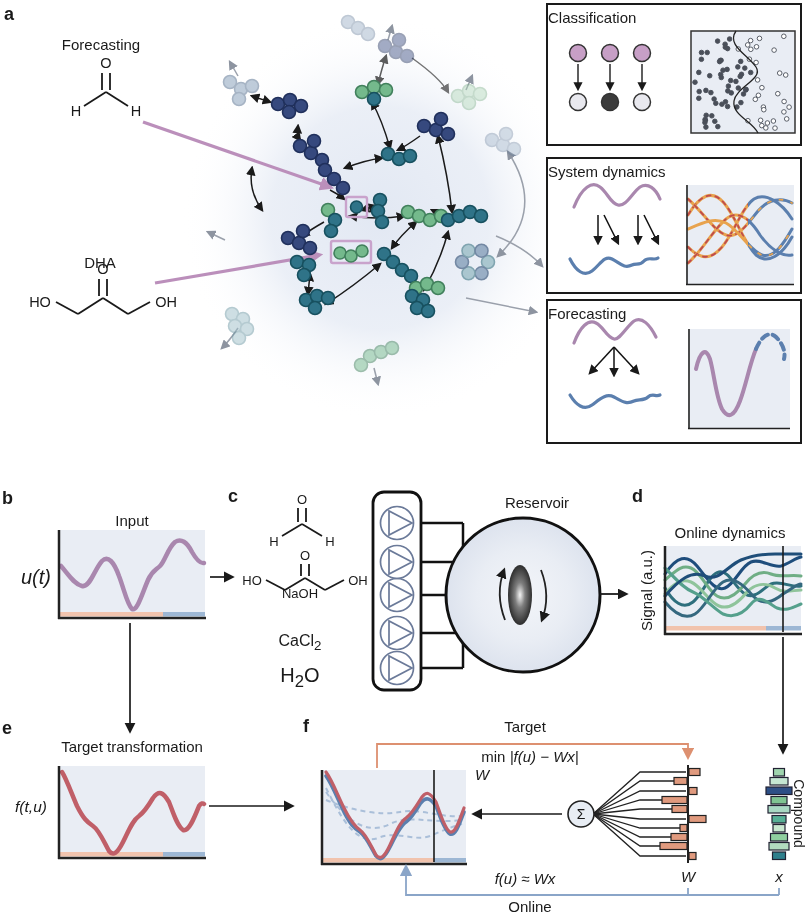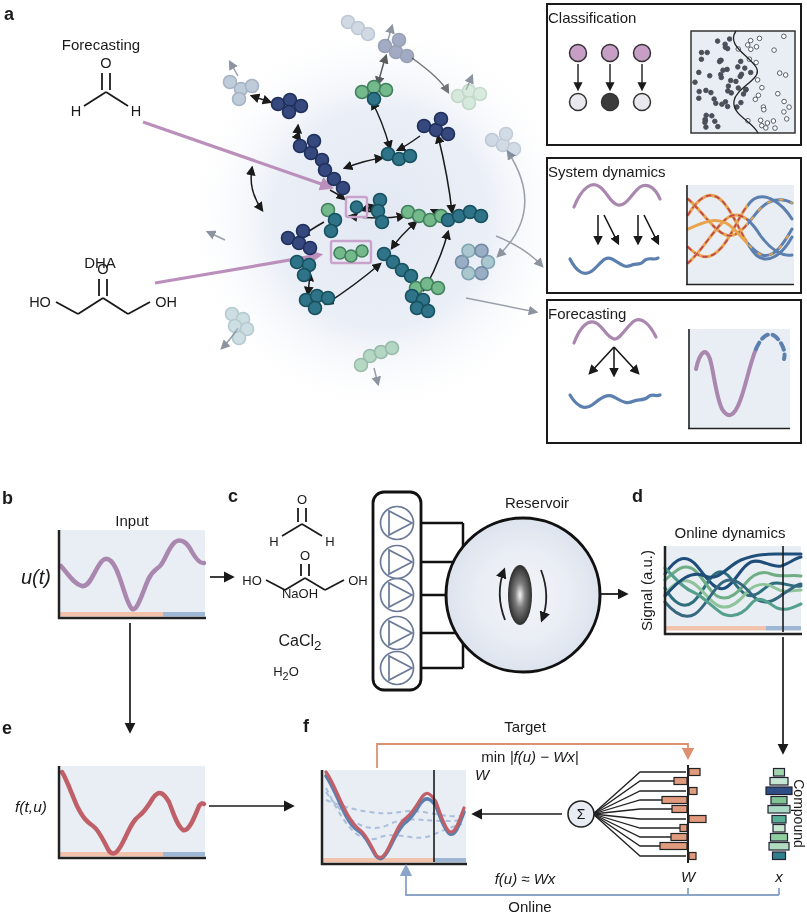--- a/index.html
+++ b/index.html
@@ -480,21 +480,21 @@
     <line class="bond" x1="79" y1="16" x2="79" y2="28"></line>
     <line class="bond" x1="75" y1="30" x2="55" y2="42"></line>
     <line class="bond" x1="55" y1="42" x2="36" y2="32"></line>
     <line class="bond" x1="75" y1="30" x2="95" y2="42"></line>
     <line class="bond" x1="95" y1="42" x2="114" y2="32"></line>
     <text class="atom-sm" x="22" y="37" text-anchor="middle">HO</text>
     <text class="atom-sm" x="128" y="37" text-anchor="middle">OH</text>
   </svg>
   <div class="cap" style="left:250px;top:586px;width:100px;font-size:13px">NaOH</div>
   <div class="cap" style="left:250px;top:632px;width:100px;font-size:16px"><span>CaCl</span><sub>2</sub></div>
-  <div class="cap" style="left:236px;top:664px;width:100px;font-size:13px"><span>H</span><sub>2</sub><span>O</span></div>
+  <div class="cap" style="left:250px;top:664px;width:100px;font-size:20px"><span>H</span><sub>2</sub><span>O</span></div>
 
   <svg class="abs" style="left:370px;top:488px" width="58" height="210" viewBox="0 0 58 210">
     <rect x="3" y="4" width="48" height="198" rx="11" fill="#fff" stroke="#111" stroke-width="2.8"></rect>
     <g stroke="#6b7a99" stroke-width="1.7" fill="none">
       <circle cx="27" cy="35" r="16.5"></circle>
         <path d="M19,23 L19,47 L42,35 z"></path>
       <circle cx="27" cy="74" r="16.5"></circle>
         <path d="M19,62 L19,86 L42,74 z"></path>
       <circle cx="27" cy="107" r="16.5"></circle>
         <path d="M19,95 L19,119 L42,107 z"></path>
@@ -552,20 +552,21 @@
       <path d="M3,58 C13,70 23,76 33,70 C43,64 51,44 61,38 C71,32 81,40 91,52 C101,62 111,58 121,50 C131,44 135,40 139,40" stroke="#35687f"></path>
       <path d="M3,24 C13,34 21,44 31,48 C41,52 51,64 61,70 C71,74 81,70 89,60 C97,50 105,58 115,64 C125,68 133,62 139,60" stroke="#55a08c"></path>
       <path d="M3,52 C17,36 29,26 43,32 C57,38 65,22 79,16 C91,11 101,10 113,10 C123,10 133,10 139,10" stroke="#1f4e79"></path>
     </g>
     <line x1="121" y1="2" x2="121" y2="88" stroke="#1a1a1a" stroke-width="1.6"></line>
     <line x1="3" y1="2" x2="3" y2="91" stroke="#222" stroke-width="2.5"></line>
     <line x1="2" y1="90" x2="140" y2="90" stroke="#222" stroke-width="2.5"></line>
   </svg>
 
   <div class="panel-label" style="left:2px;top:718px">e</div>
+  <div class="cap" style="left:42px;top:738px;width:180px">Target transformation</div>
   <div class="cap math" style="left:8px;top:798px;width:46px;font-size:15.5px">f(t,u)</div>
   <svg class="abs" style="left:57px;top:764px" width="150" height="100" viewBox="0 0 150 100">
     <rect x="2" y="2" width="146" height="90" fill="#e9edf4"></rect>
     <rect x="2" y="88" width="104" height="4.5" fill="#f1c3ad"></rect>
     <rect x="106" y="88" width="42" height="4.5" fill="#9db7d4"></rect>
     <path d="M5,8 C9,14 14,28 20,42 C26,54 30,58 36,62 C42,66 46,76 52,87 C56,92 60,90 66,78 C72,66 76,56 82,52 C86,49 90,44 96,34 C102,26 106,28 112,38 C116,48 120,62 126,66 C132,68 138,52 142,42 C144,39 146,39 147,40" fill="none" stroke="#c05f68" stroke-width="4.5" stroke-linecap="round"></path>
     <line x1="2" y1="2" x2="2" y2="95" stroke="#222" stroke-width="2.5"></line>
     <line x1="1" y1="94" x2="149" y2="94" stroke="#222" stroke-width="2.5"></line>
   </svg>
 

